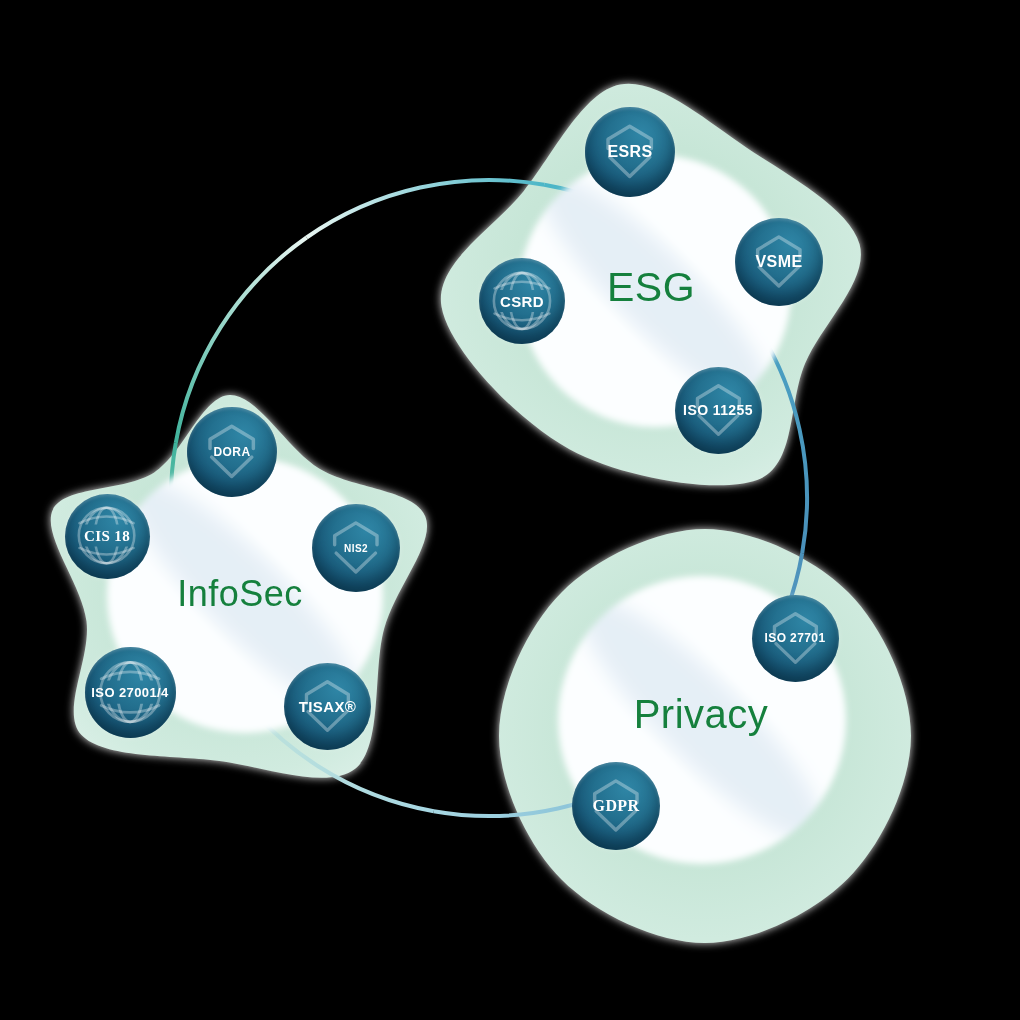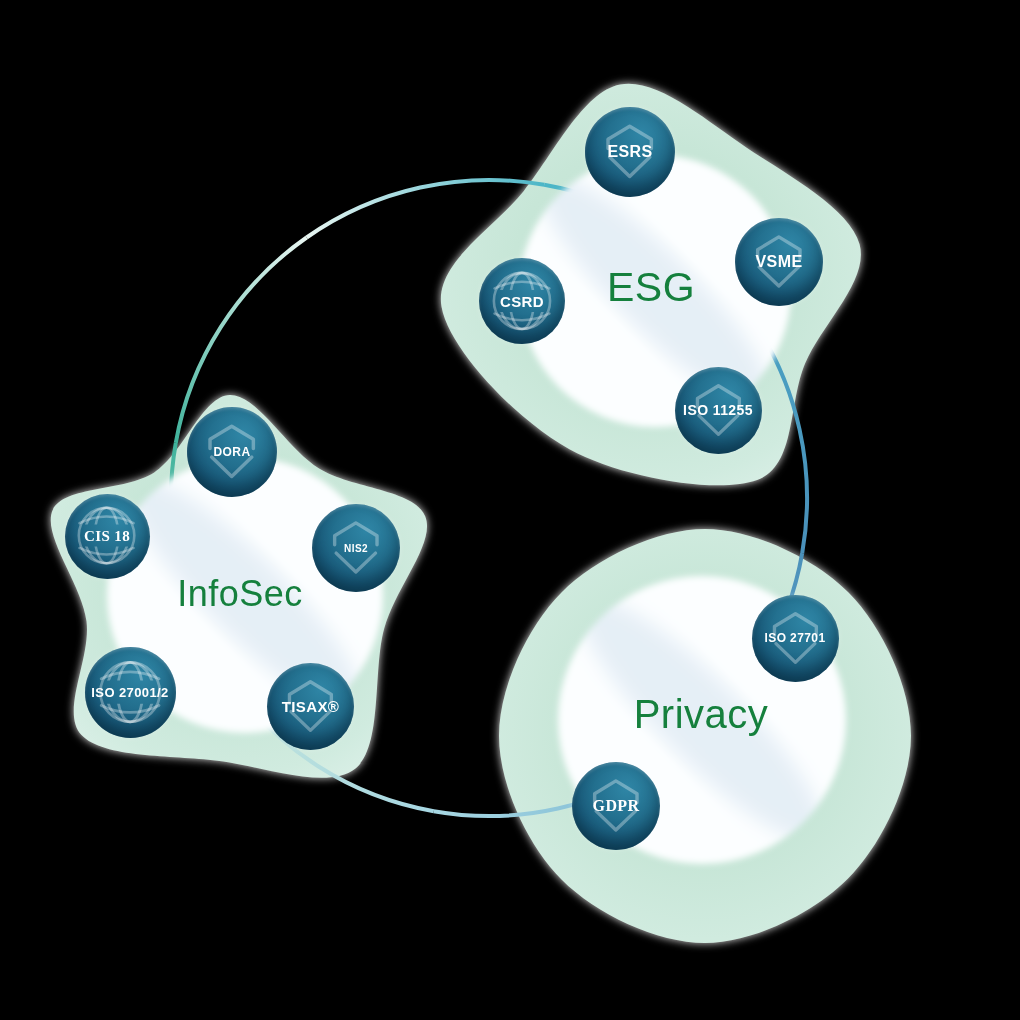--- a/index.html
+++ b/index.html
@@ -194,23 +194,23 @@
           </clipPath>
         </defs>
       <circle cx="50" cy="50" r="38"></circle>
       <path d="M13 33 Q50 15 87 33"></path>
         <path d="M13 67 Q50 85 87 67"></path>
       <g clip-path="url(#gclip)">
         <ellipse cx="50" cy="50" rx="16" ry="38"></ellipse>
         <ellipse cx="50" cy="50" rx="30" ry="38"></ellipse>
       </g>
       </svg>
-      <span class="badge-label" style="font-size:13px">ISO 27001/2</span>
-    </div>
-    <div class="badge" style="left: 267px; top: 662.5px; width: 87px; height: 87px; align-items: center;">
+      <span class="badge-label" style="font-size:13px">ISO 27001/4</span>
+    </div>
+    <div class="badge" style="left: 284px; top: 662.5px; width: 87px; height: 87px; align-items: center;">
       <svg viewBox="0 0 100 100" fill="none" stroke="rgba(255,255,255,0.32)" stroke-width="4.5" stroke-linecap="round" stroke-linejoin="round">
       <path d="M22 46 L22 34 L50 17 L78 34 L78 46"></path>
       <path d="M24 57 L50 82 L76 57"></path>
       </svg>
       <span class="badge-label" style="font-size:15px">TISAX®</span>
     </div>
     <div class="badge" style="left: 751.5px; top: 594.5px; width: 87px; height: 87px;">
       <svg viewBox="0 0 100 100" fill="none" stroke="rgba(255,255,255,0.32)" stroke-width="4.5" stroke-linecap="round" stroke-linejoin="round">
       <path d="M22 46 L22 34 L50 17 L78 34 L78 46"></path>
       <path d="M24 57 L50 82 L76 57"></path>

